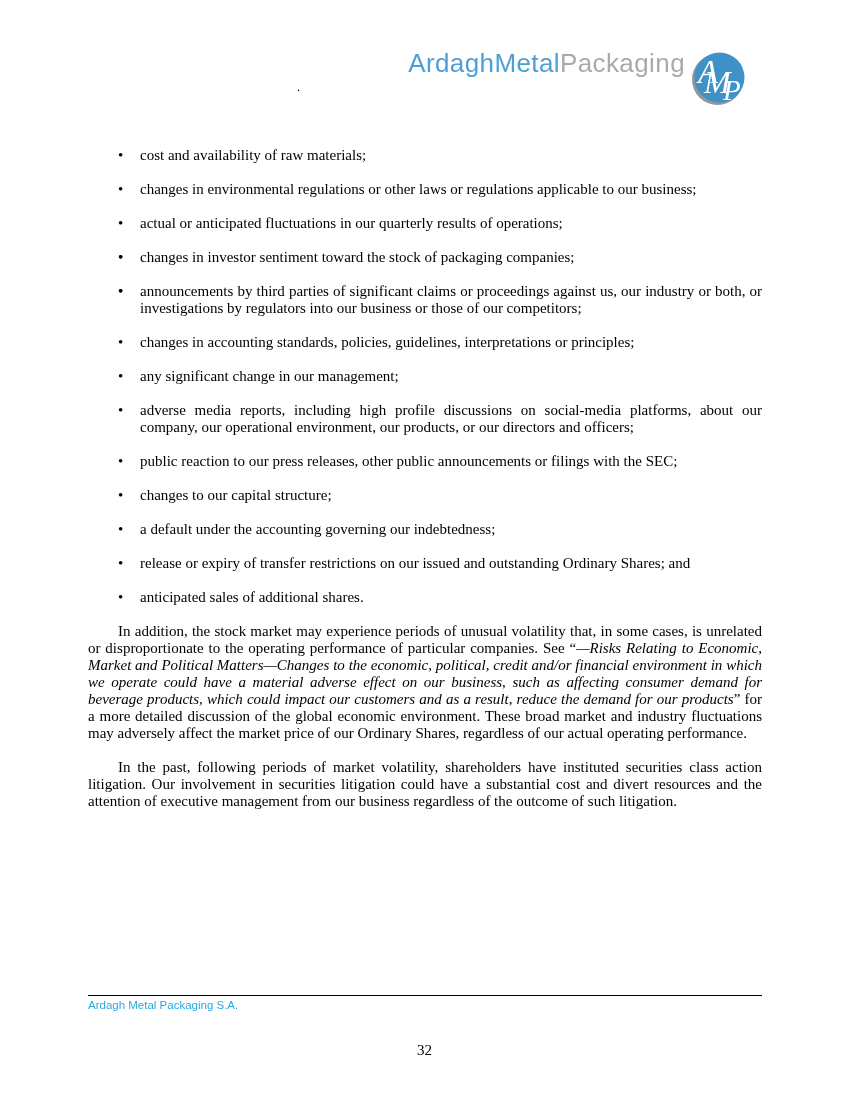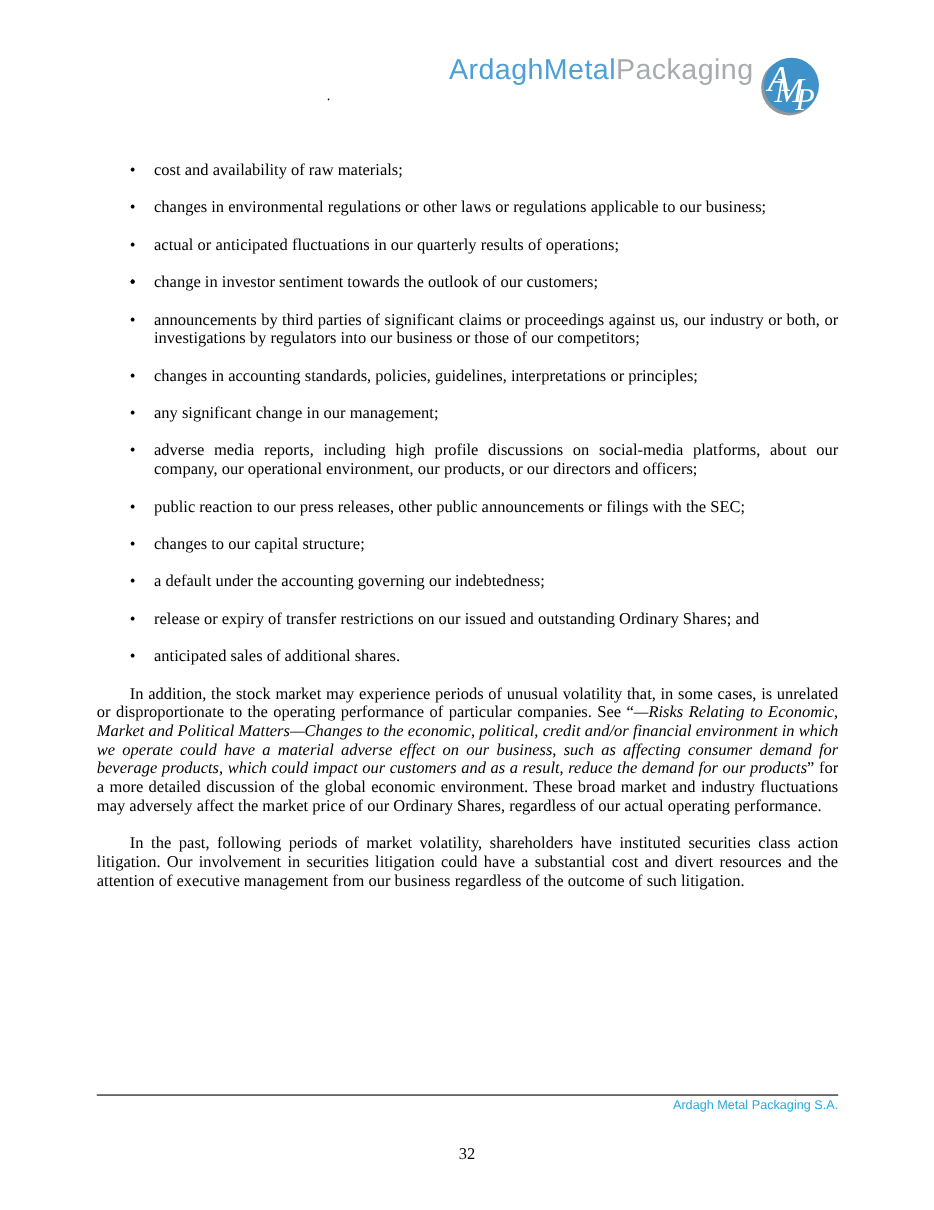--- a/index.html
+++ b/index.html
@@ -77,21 +77,20 @@
   
   .footer-divider {
     position:absolute;
     left:88px; right:87px; top:995px;
     border-top:1px solid #000000;
     height:0;
   }
   .footer-company {
     position:absolute;
     left:88px; right:87px; top:999px;
-    text-align:right;
     font-family:"Liberation Sans", sans-serif;
     font-size:11.5px;
     color:var(--footer-text, #29a9e0);
   }
   .page-number {
     position:absolute;
     left:0; right:0; top:1042px;
     text-align:center;
     font-size:15px;
   }
@@ -133,25 +132,25 @@
         <span class="bullet-glyph">•</span>
         <span>actual or anticipated fluctuations in our quarterly results of operations;</span>
       </li>
 
       <li class="bullet-item">
         <span class="bullet-glyph">•</span>
       </li>
 
       <li class="bullet-item">
         <span class="bullet-glyph">•</span>
-      </li>
-
-      <li class="bullet-item">
-        <span class="bullet-glyph">•</span>
-        <span>change in investor sentiment towards the outlook of our customers;</span>
+        <span>changes in investor sentiment toward the stock of packaging companies;</span>
+      </li>
+
+      <li class="bullet-item">
+        <span class="bullet-glyph">•</span>
       </li>
 
       <li class="bullet-item">
         <span class="bullet-glyph">•</span>
         <span>announcements by third parties of significant claims or proceedings against us, our industry or both, or investigations by regulators into our business or those of our competitors;</span>
       </li>
 
       <li class="bullet-item">
         <span class="bullet-glyph">•</span>
         <span>changes in accounting standards, policies, guidelines, interpretations or principles;</span>

